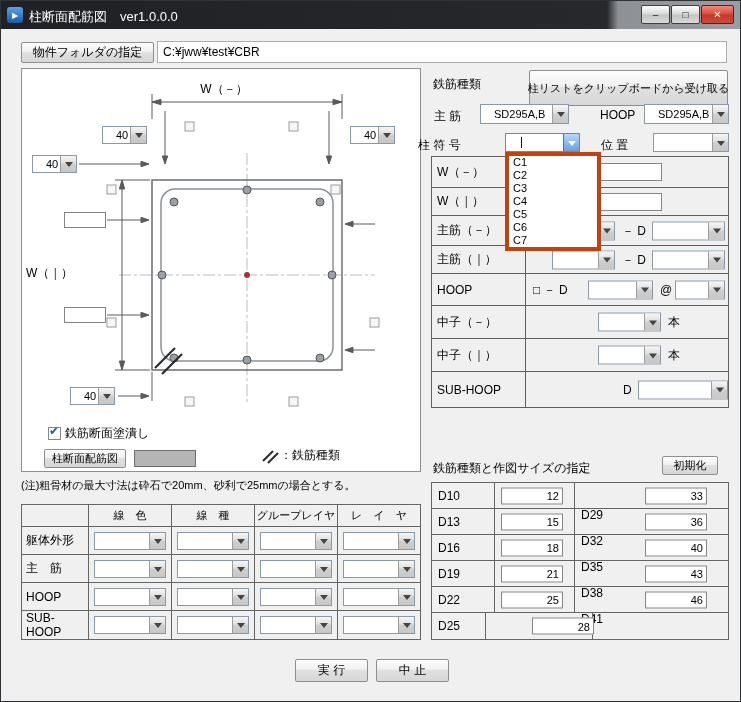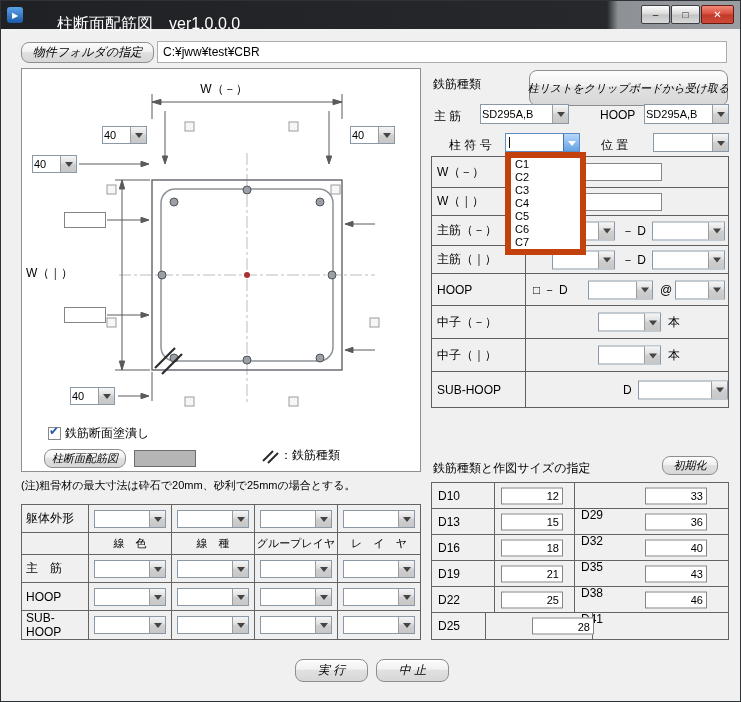--- a/index.html
+++ b/index.html
@@ -5,35 +5,35 @@
   html,body{margin:0;padding:0;background:#fff;}
   #app{position:relative;width:741px;height:702px;background:#f0f0f0;
        font-family:"Liberation Sans","DejaVu Sans",sans-serif;font-size:12px;color:#000;
        box-sizing:border-box;border:1px solid #2e3136;overflow:hidden;}
   
   .titlebar{position:absolute;left:0;top:0;width:100%;height:28px;
     background:linear-gradient(90deg,#1f2125 0%,#26282c 82%,#8d9094 83.5%,#9a9da1 100%);}
   .app-icon{position:absolute;left:6px;top:6px;width:16px;height:16px;border-radius:3px;
     background:linear-gradient(#5aa2e8,#1b5aa8);display:flex;align-items:center;justify-content:center;
     color:#fff;font-size:8px;}
-  .wtitle{position:absolute;left:28px;top:13px;color:#fff;font-size:16px;white-space:nowrap;margin-left:28px;}
+  .wtitle{position:absolute;left:28px;top:7px;color:#fff;font-size:13px;white-space:nowrap;}
   .wbtn{position:absolute;top:4px;height:19px;box-sizing:border-box;border:1px solid #3c3f43;border-radius:2px;
     background:linear-gradient(#fdfdfd,#d9d9d9 48%,#c3c3c3 52%,#dadada);display:flex;align-items:center;justify-content:center;
     font-size:10px;color:#222;}
   .wbtn.close{background:linear-gradient(#f0897b,#d94c3b 48%,#bf3a29 52%,#cf4a38);color:#fff;border-color:#641b11;}
   
   .btn{position:absolute;display:flex;align-items:center;justify-content:center;box-sizing:border-box;
-    background:linear-gradient(#fdfdfd,#f0f0f0 45%,#e1e1e1 46%,#d7d7d7);border:1px solid #8e8e8e;border-radius:8px;
-    font-size:12px;cursor:default;white-space:nowrap;font-style:italic;}
+    background:linear-gradient(#fdfdfd,#f0f0f0 45%,#e1e1e1 46%,#d7d7d7);border:1px solid #8e8e8e;border-radius:2px;
+    font-size:12px;cursor:default;white-space:nowrap;}
   .lbl{position:absolute;font-size:12px;white-space:nowrap;}
   .field{position:absolute;box-sizing:border-box;background:#fff;border:1px solid #adadad;
     display:flex;align-items:center;padding-left:5px;font-size:12px;}
   .combo{position:absolute;display:flex;box-sizing:border-box;background:#fff;border:1px solid #8a99a8;}
   .combo.flow{position:relative;}
-  .cv{flex:1;display:flex;align-items:center;padding-left:1px;font-size:11px;overflow:hidden;white-space:nowrap;}
+  .cv{flex:1;display:flex;align-items:center;padding-left:13px;font-size:11px;overflow:hidden;white-space:nowrap;}
   .ca{width:16px;position:relative;background:linear-gradient(#f6f6f6,#dfdfdf 45%,#cfcfcf 50%,#c7c7c7);
     border-left:1px solid #9c9c9c;box-sizing:border-box;}
   .ca::after{content:"";position:absolute;left:50%;top:50%;margin:-2px 0 0 -4px;
     border:4px solid transparent;border-top:5px solid #444;border-bottom:0;}
   .ca.open{background:linear-gradient(#b9d8fa,#63a0e4);border-left-color:#46759c;}
   .ca.open::after{border-top-color:#fff;}
   .tcaret{width:1px;height:11px;background:#111;margin-left:2px;}
   .inset{position:absolute;box-sizing:border-box;background:#fff;border:1px solid #858585;
     display:flex;align-items:center;font-size:11px;}
   .inset.num{justify-content:flex-end;padding-right:3px;}
@@ -71,21 +71,21 @@
   .srow{display:flex;height:26px;border-bottom:1px solid #646464;box-sizing:border-box;}
   .srow:last-child{border-bottom:none;gap:40px;}
   .sc{border-right:1px solid #646464;box-sizing:border-box;position:relative;display:flex;align-items:center;font-size:12px;}
   .sc:last-child{border-right:none;}
   .sd{width:63px;padding-left:6px;}
   .sv{width:80px;}
   .sd2{width:64px;padding-left:6px;margin-top:32px;}
   .sv2{flex:1;}
   .sv .inset,.sv2 .inset{left:6px;top:50%;transform:translateY(-50%);width:62px;height:17px;}
   
-  .ddlist{position:absolute;left:504px;top:151px;width:81px;background:#fff;border:6px solid #c2410c;
+  .ddlist{position:absolute;left:504px;top:151px;width:96px;background:#fff;border:4px solid #c2410c;
     box-sizing:border-box;z-index:60;}
   .dditem{height:13px;line-height:13px;font-size:11px;padding-left:4px;white-space:nowrap;}
 </style>
 </head>
 <body>
 
 <div id="app">
 
   <div class="titlebar">
     <div class="app-icon">
@@ -215,55 +215,55 @@
         <line x1="3" y1="13" x2="13" y2="3" stroke="#2a2a2a" stroke-width="2"></line>
         <line x1="8" y1="15" x2="18" y2="5" stroke="#2a2a2a" stroke-width="2"></line>
       </svg>
       <span>：鉄筋種類</span>
     </div>
   </div>
 
   <span class="note" style="left:20px;top:477px;position:absolute">(注)粗骨材の最大寸法は砕石で20mm、砂利で25mmの場合とする。</span>
 
   <div class="ltable">
-    <div class="lrow">
-      <div class="lc lc0">躯体外形</div>
-      <div class="lc lc1">
-          <div class="combo flow sm">
-            <span class="cv"></span>
-            <span class="ca"></span>
-          </div>
-        </div>
-      <div class="lc lc1">
-          <div class="combo flow sm">
-            <span class="cv"></span>
-            <span class="ca"></span>
-          </div>
-        </div>
-      <div class="lc lc1">
-          <div class="combo flow sm">
-            <span class="cv"></span>
-            <span class="ca"></span>
-          </div>
-        </div>
-      <div class="lc lc1">
-          <div class="combo flow sm">
-            <span class="cv"></span>
-            <span class="ca"></span>
-          </div>
-        </div>
-    </div>
     <div class="lrow lhead">
       <div class="lc lc0"></div>
       <div class="lc lc1">線　色</div>
       <div class="lc lc1">線　種</div>
       <div class="lc lc1">グループレイヤ</div>
       <div class="lc lc1">レ　イ　ヤ</div>
     </div>
     <div class="lrow">
+      <div class="lc lc0">躯体外形</div>
+      <div class="lc lc1">
+          <div class="combo flow sm">
+            <span class="cv"></span>
+            <span class="ca"></span>
+          </div>
+        </div>
+      <div class="lc lc1">
+          <div class="combo flow sm">
+            <span class="cv"></span>
+            <span class="ca"></span>
+          </div>
+        </div>
+      <div class="lc lc1">
+          <div class="combo flow sm">
+            <span class="cv"></span>
+            <span class="ca"></span>
+          </div>
+        </div>
+      <div class="lc lc1">
+          <div class="combo flow sm">
+            <span class="cv"></span>
+            <span class="ca"></span>
+          </div>
+        </div>
+    </div>
+    <div class="lrow">
       <div class="lc lc0">主　筋</div>
       <div class="lc lc1">
           <div class="combo flow sm">
             <span class="cv"></span>
             <span class="ca"></span>
           </div>
         </div>
       <div class="lc lc1">
           <div class="combo flow sm">
             <span class="cv"></span>
@@ -348,21 +348,21 @@
   <div class="combo" style="left:479px;top:103px;width:89px;height:20px">
     <span class="cv">SD295A,B</span>
       <span class="ca"></span>
   </div>
   <span class="lbl" style="left:599px;top:107px">HOOP</span>
   <div class="combo" style="left:643px;top:103px;width:85px;height:20px">
     <span class="cv">SD295A,B</span>
       <span class="ca"></span>
   </div>
 
-  <span class="lbl" style="left:448px;top:136px">柱 符 号</span>
+  <span class="lbl" style="left:417px;top:136px">柱 符 号</span>
   <div class="combo" style="left:504px;top:132px;width:75px;height:19px;border-color:#5c8cc0">
     <span class="cv">
         <span class="tcaret"></span>
       </span>
       <span class="ca open"></span>
   </div>
   <span class="lbl" style="left:600px;top:136px">位 置</span>
   <div class="combo" style="left:652px;top:132px;width:76px;height:19px">
     <span class="cv"></span>
       <span class="ca"></span>

